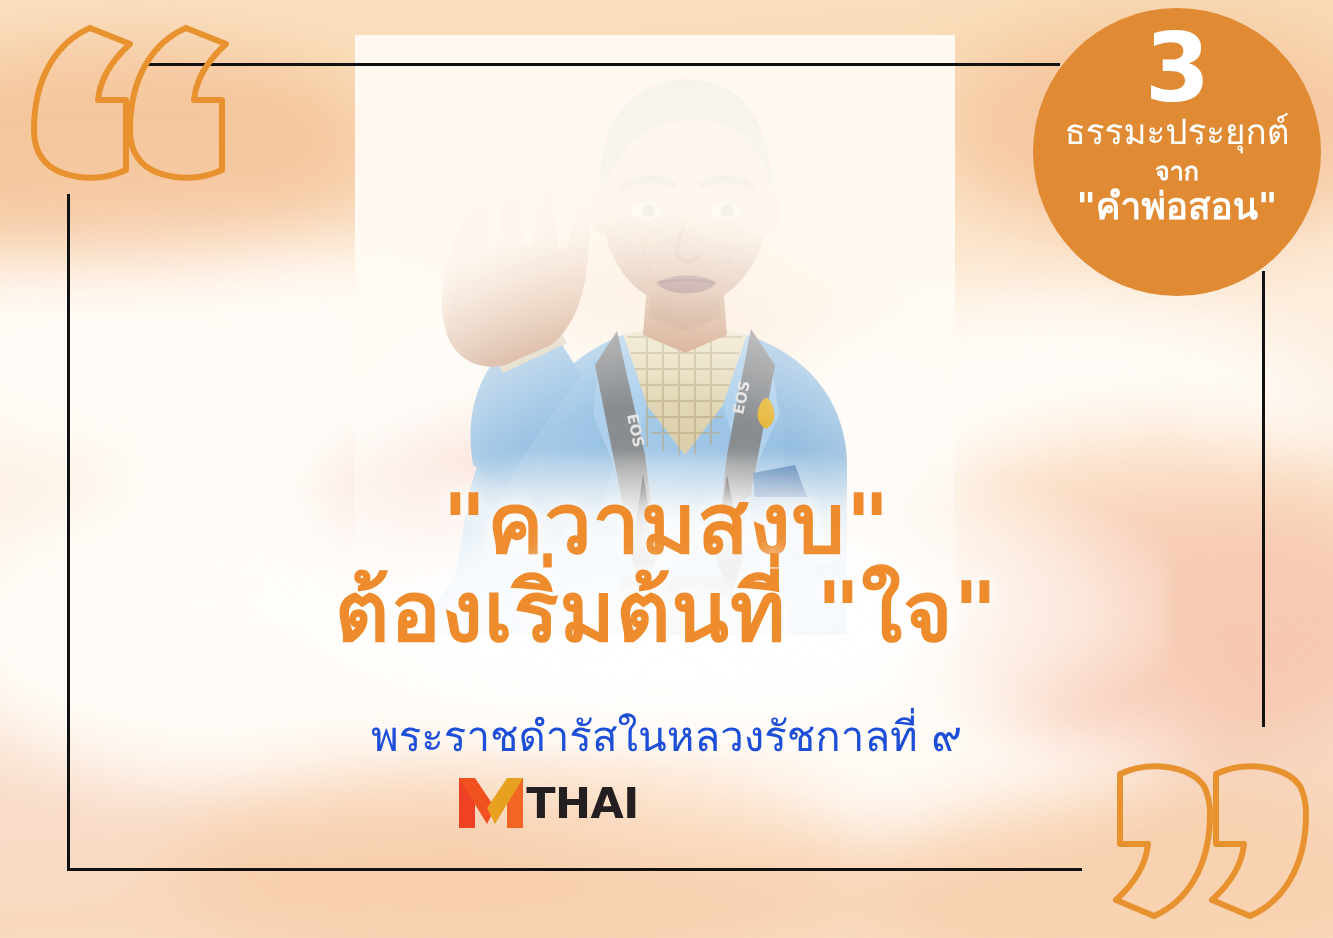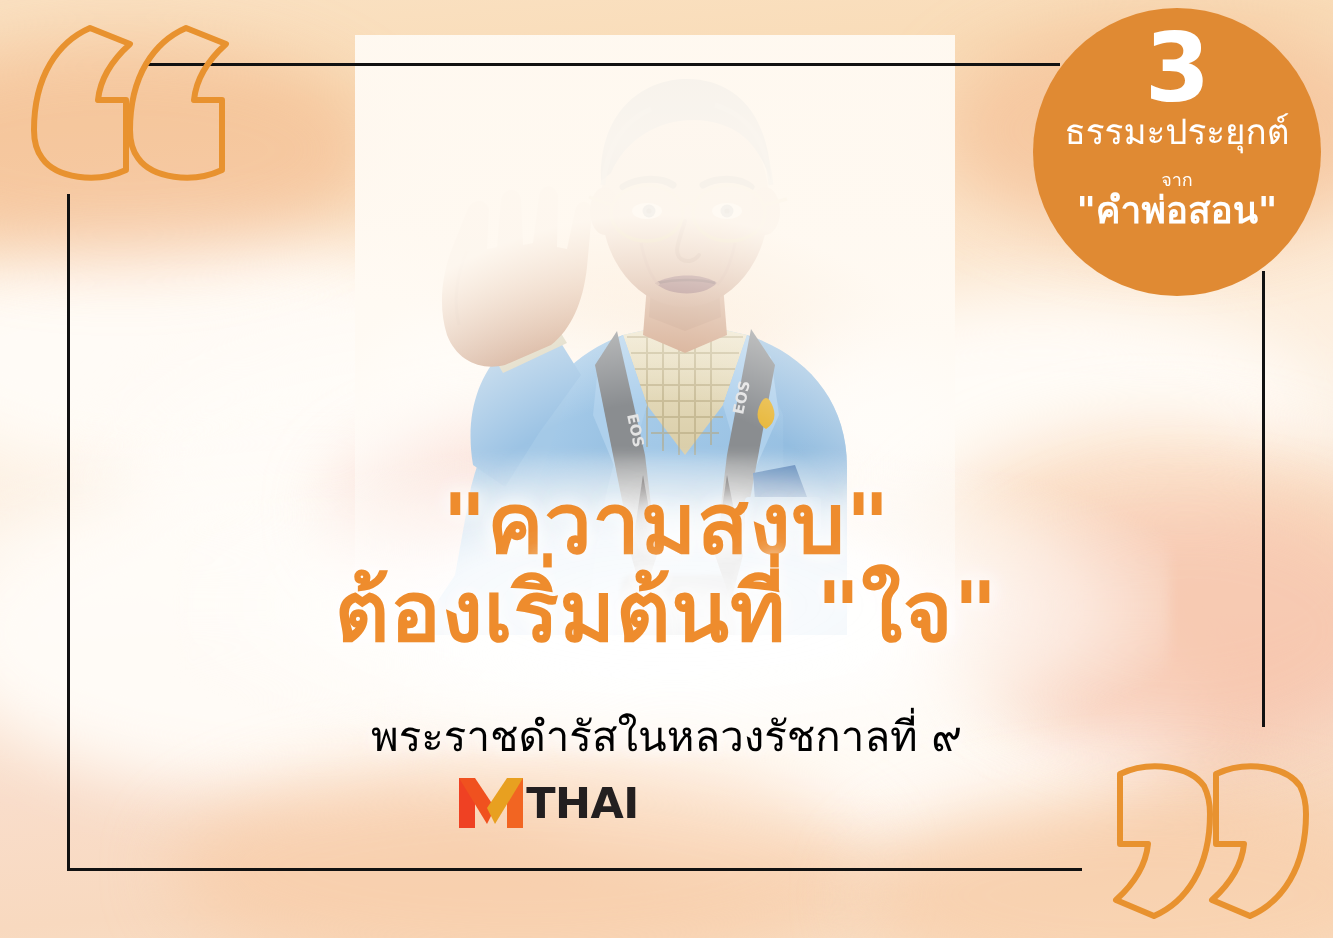--- a/index.html
+++ b/index.html
@@ -78,41 +78,41 @@
   .badge-number{
     font-size:94px;font-weight:bold;line-height:.92;
     letter-spacing:-1px;
     font-family:"DejaVu Sans","Liberation Sans",sans-serif;
   }
   .badge-line1{
     font-size:35px;font-weight:normal;line-height:1.08;
     margin-top:2px;white-space:nowrap;
   }
   .badge-line2{
-    font-size:18px;font-weight:normal;line-height:1.1;margin-top:18px;
+    font-size:25px;font-weight:bold;line-height:1.1;margin-top:6px;
   }
   .badge-line3{
     font-size:37px;font-weight:bold;line-height:1.1;margin-top:1px;
     white-space:nowrap;
   }
 
   
   .headline{
     position:absolute;left:0;top:482px;width:1333px;text-align:center;
     color:#ee8c2d;
     font-weight:bold;
     text-shadow:0 0 16px rgba(255,255,255,.95),
                 0 0 30px rgba(255,255,255,.85),
                 0 0 48px rgba(255,255,255,.7);
   }
   .hl-1{font-size:84px;line-height:1.0;letter-spacing:1px;}
   .hl-2{font-size:84px;line-height:1.0;margin-top:4px;letter-spacing:1px;}
   .subtitle{
     position:absolute;left:0;top:703px;width:1333px;text-align:center;
-    color:#000000;font-size:42px;font-weight:normal;
+    color:#1d4ed8;font-size:42px;font-weight:normal;
     text-shadow:0 0 14px rgba(255,255,255,.95),0 0 26px rgba(255,255,255,.8);
   }
 
   
   .logo{
     position:absolute;left:0;top:778px;width:1098px;
     display:flex;align-items:center;justify-content:center;gap:3px;
   }
   .logo svg{display:block;}
   .logo-word{

